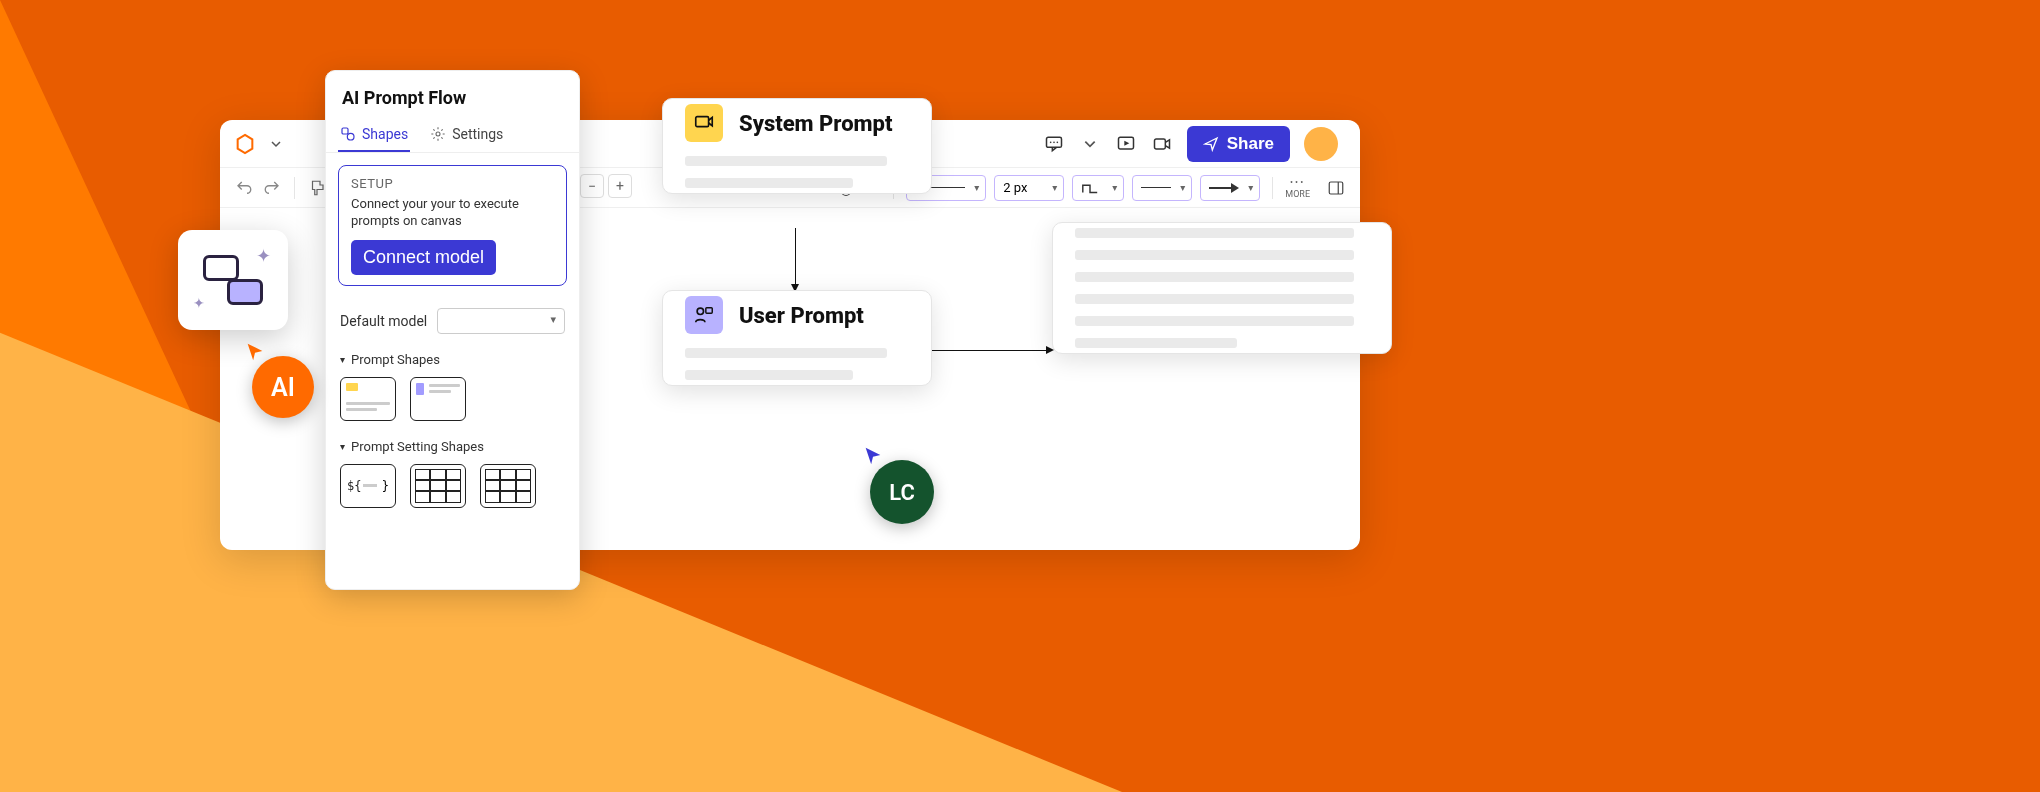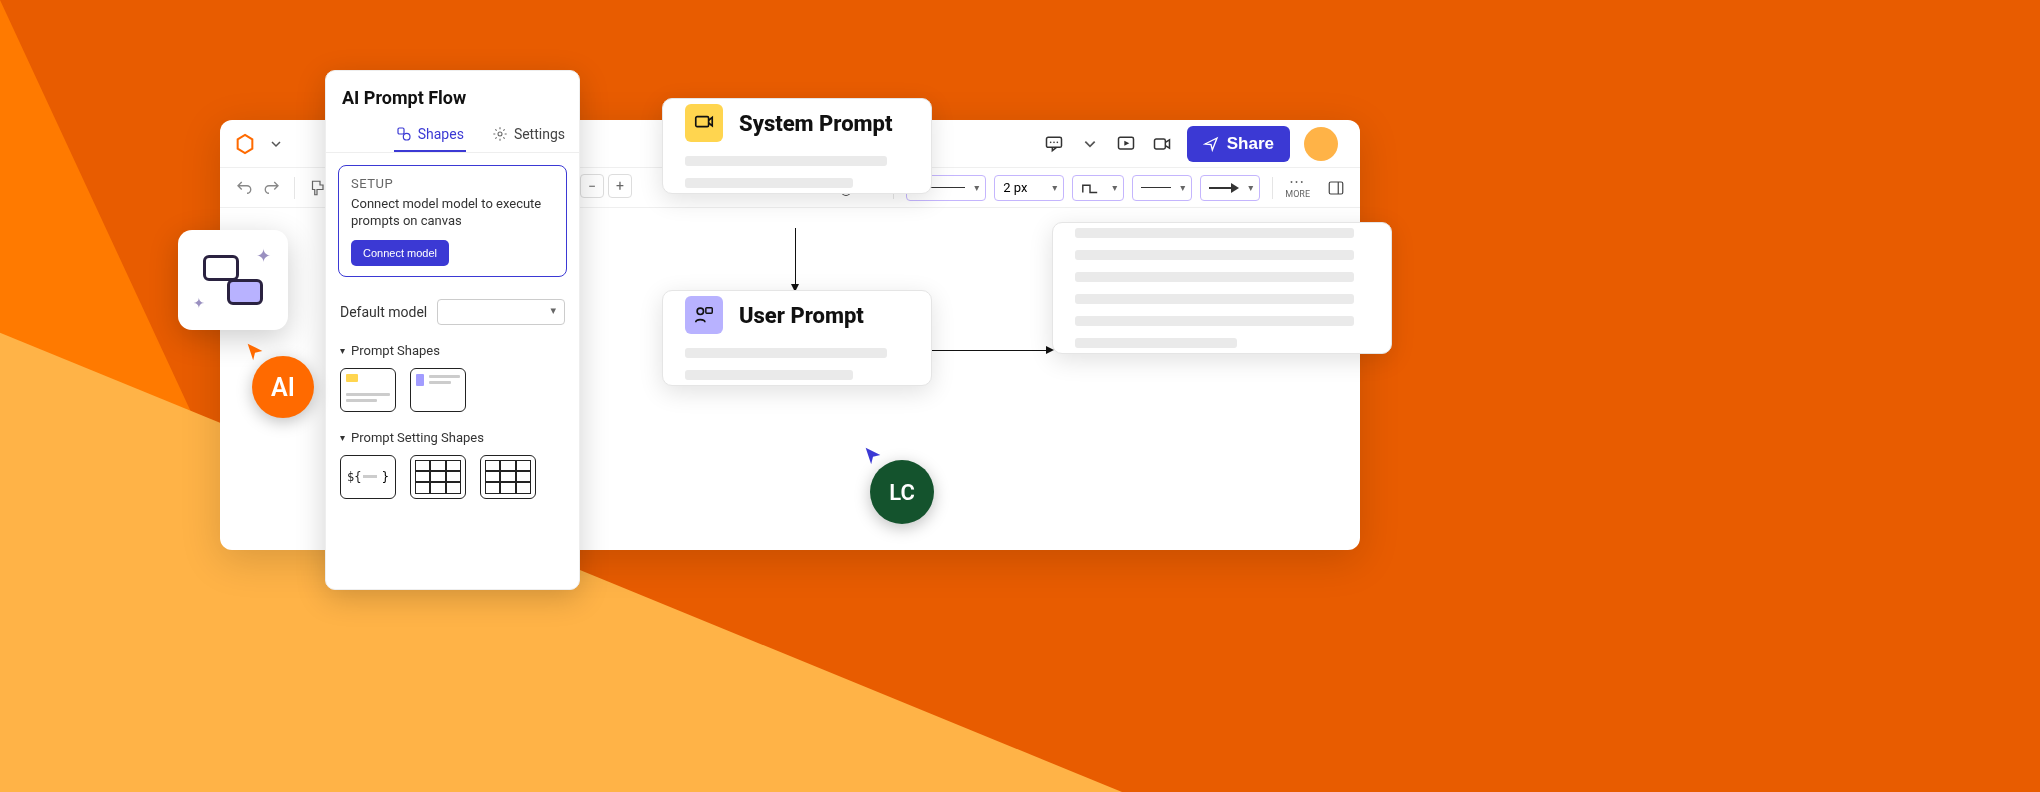--- a/index.html
+++ b/index.html
@@ -39,27 +39,27 @@
     .toolbar-spacer { flex: 1; }
 
     .panel {
       position: absolute; left: 325px; top: 70px;
       width: 255px; height: 520px;
       background: #fff; border-radius: 10px;
       box-shadow: 0 8px 30px rgba(0,0,0,0.18);
       border: 1px solid #eee;
     }
     .panel-title { font-size: 18px; font-weight: 700; padding: 16px 16px 10px; color: #111; }
-    .panel-tabs { display: flex; border-bottom: 1px solid #eee; padding: 0 12px; gap: 24px; justify-content: flex-end; }
+    .panel-tabs { display: flex; border-bottom: 1px solid #eee; padding: 0 12px; gap: 18px; }
     .panel-tab { display: flex; align-items: center; gap: 6px; padding: 8px 2px; font-size: 14px; color: #444; border-bottom: 2px solid transparent; }
     .panel-tab.active { color: #3b39d4; border-bottom-color: #3b39d4; }
     .setup-card { margin: 12px; border: 1.5px solid #3b39d4; border-radius: 8px; padding: 10px 12px; }
     .setup-label { font-size: 13px; color: #666; letter-spacing: 0.5px; }
     .setup-desc { font-size: 13px; color: #333; margin: 5px 0 10px; line-height: 1.3; }
-    .connect-btn { background: #3b39d4; color: #fff; border: none; border-radius: 5px; padding: 7px 12px; font-size: 11px; font-weight: 500; }
+    .connect-btn { background: #3b39d4; color: #fff; border: none; border-radius: 5px; padding: 7px 12px; font-size: 18px; font-weight: 500; }
     .model-row { display: flex; align-items: center; padding: 10px 14px; font-size: 14px; color: #333; }
     .model-dd { flex: 1; margin-left: 10px; height: 26px; border: 1px solid #ccc; border-radius: 4px; position: relative; background: #fff; }
     .model-dd::after { content: "▾"; position: absolute; right: 8px; top: 4px; font-size: 11px; color: #666; }
     .section-header { font-size: 13px; color: #333; padding: 8px 14px 6px; display: flex; align-items: center; gap: 6px; }
     .section-header::before { content: "▾"; font-size: 10px; }
     .shape-grid { display: flex; gap: 14px; padding: 4px 14px 10px; flex-wrap: wrap; }
     .shape-item { width: 56px; height: 44px; border: 1.5px solid #222; border-radius: 6px; background: #fff; position: relative; }
     .shape-yellow { position: absolute; left: 5px; top: 5px; width: 12px; height: 8px; background: #ffd54f; border-radius: 1px; }
     .shape-purple { position: absolute; left: 5px; top: 5px; width: 8px; height: 12px; background: #a29cff; border-radius: 1px; }
     .shape-bars { position: absolute; left: 5px; bottom: 6px; right: 5px; } 
@@ -257,21 +257,21 @@
     <div class="panel-tab">
       <svg width="16" height="16" viewBox="0 0 24 24">
           <circle cx="12" cy="12" r="3" fill="none" stroke="#666" stroke-width="1.6"></circle>
           <path d="M12 2 V5 M12 19 V22 M2 12 H5 M19 12 H22 M5 5 L7 7 M17 17 L19 19 M19 5 L17 7 M7 17 L5 19" stroke="#666" stroke-width="1.6"></path>
         </svg>
       <span>Settings</span>
     </div>
   </div>
   <div class="setup-card">
     <div class="setup-label">SETUP</div>
-    <div class="setup-desc">Connect model model to execute prompts on canvas</div>
+    <div class="setup-desc">Connect your your to execute prompts on canvas</div>
     <button class="connect-btn"><span>Connect model</span></button>
   </div>
   <div class="model-row">
     <span>Default model</span>
     <div class="model-dd"></div>
   </div>
   <div class="section-header">
       <span>Prompt Shapes</span>
     </div>
   <div class="shape-grid">

